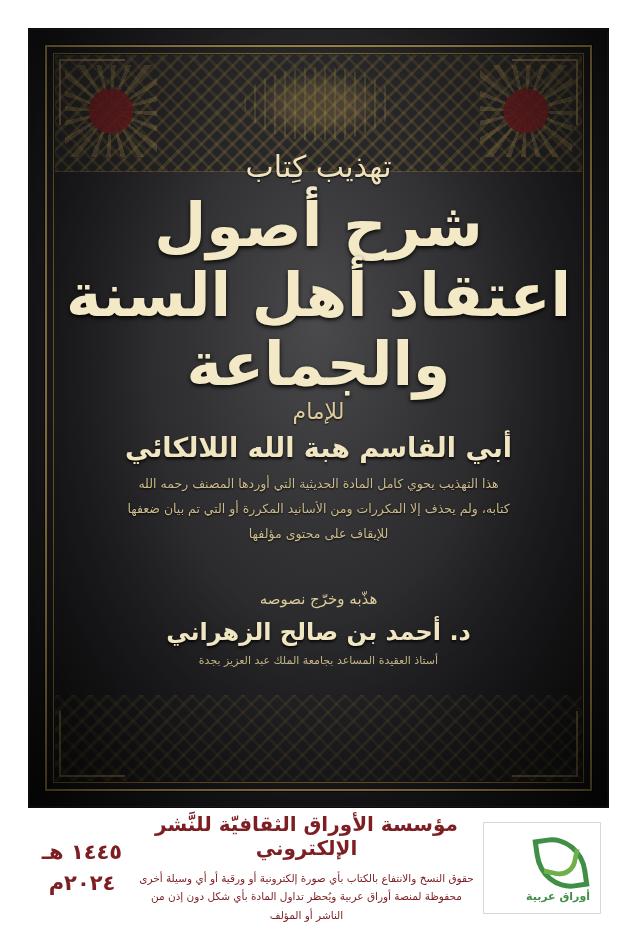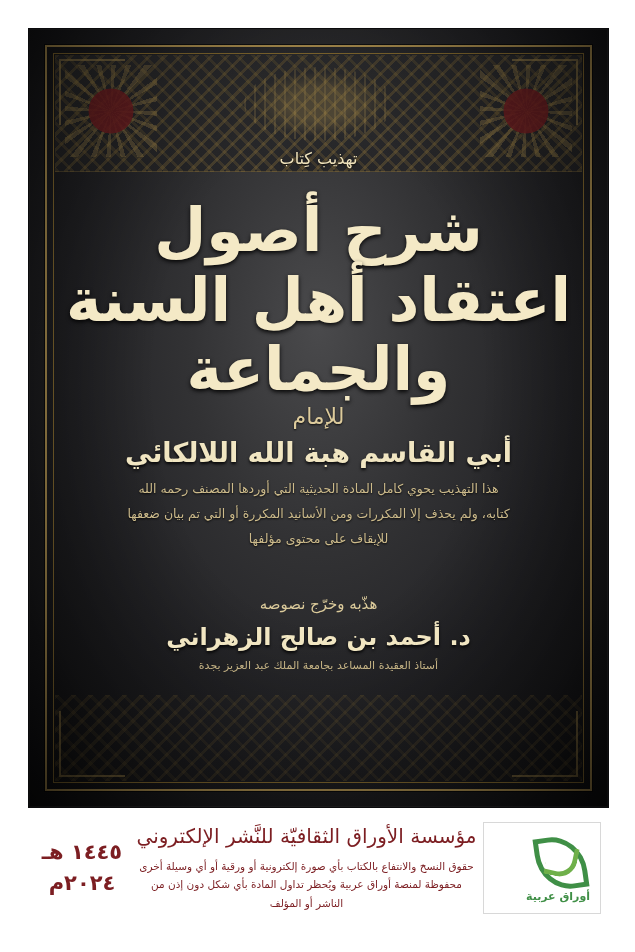--- a/index.html
+++ b/index.html
@@ -139,24 +139,24 @@
     left: 0;
     right: 0;
     top: 120px;
     text-align: center;
     color: #e8d9ac;
     z-index: 4;
   }
 
   .t-kicker {
     font-family: "DejaVu Sans", sans-serif;
-    font-size: 16px;
+    font-size: 30px;
     color: #f0e3bc;
     letter-spacing: 1px;
-    margin-bottom: 31px;
+    margin-bottom: 10px;
     text-shadow: 0 1px 2px rgba(0,0,0,0.85);
   }
   .t-main1 {
     font-size: 60px;
     line-height: 1.05;
     color: #f4e9c6;
     font-weight: bold;
     text-shadow: 0 2px 4px rgba(0,0,0,0.9);
     margin-bottom: 4px;
   }
@@ -242,21 +242,21 @@
   .footer-date .d2 { font-size: 21px; }
 
   .footer-center {
     flex: 1;
     text-align: center;
     padding: 0 6px;
   }
   .pub-name {
     color: #7c1e22;
     font-size: 20px;
-    font-weight: normal;
+    font-weight: bold;
     margin-bottom: 9px;
   }
   .pub-rights {
     color: #7c1e22;
     font-size: 10.5px;
     line-height: 1.75;
   }
 
   .footer-logo {
     width: 118px;

